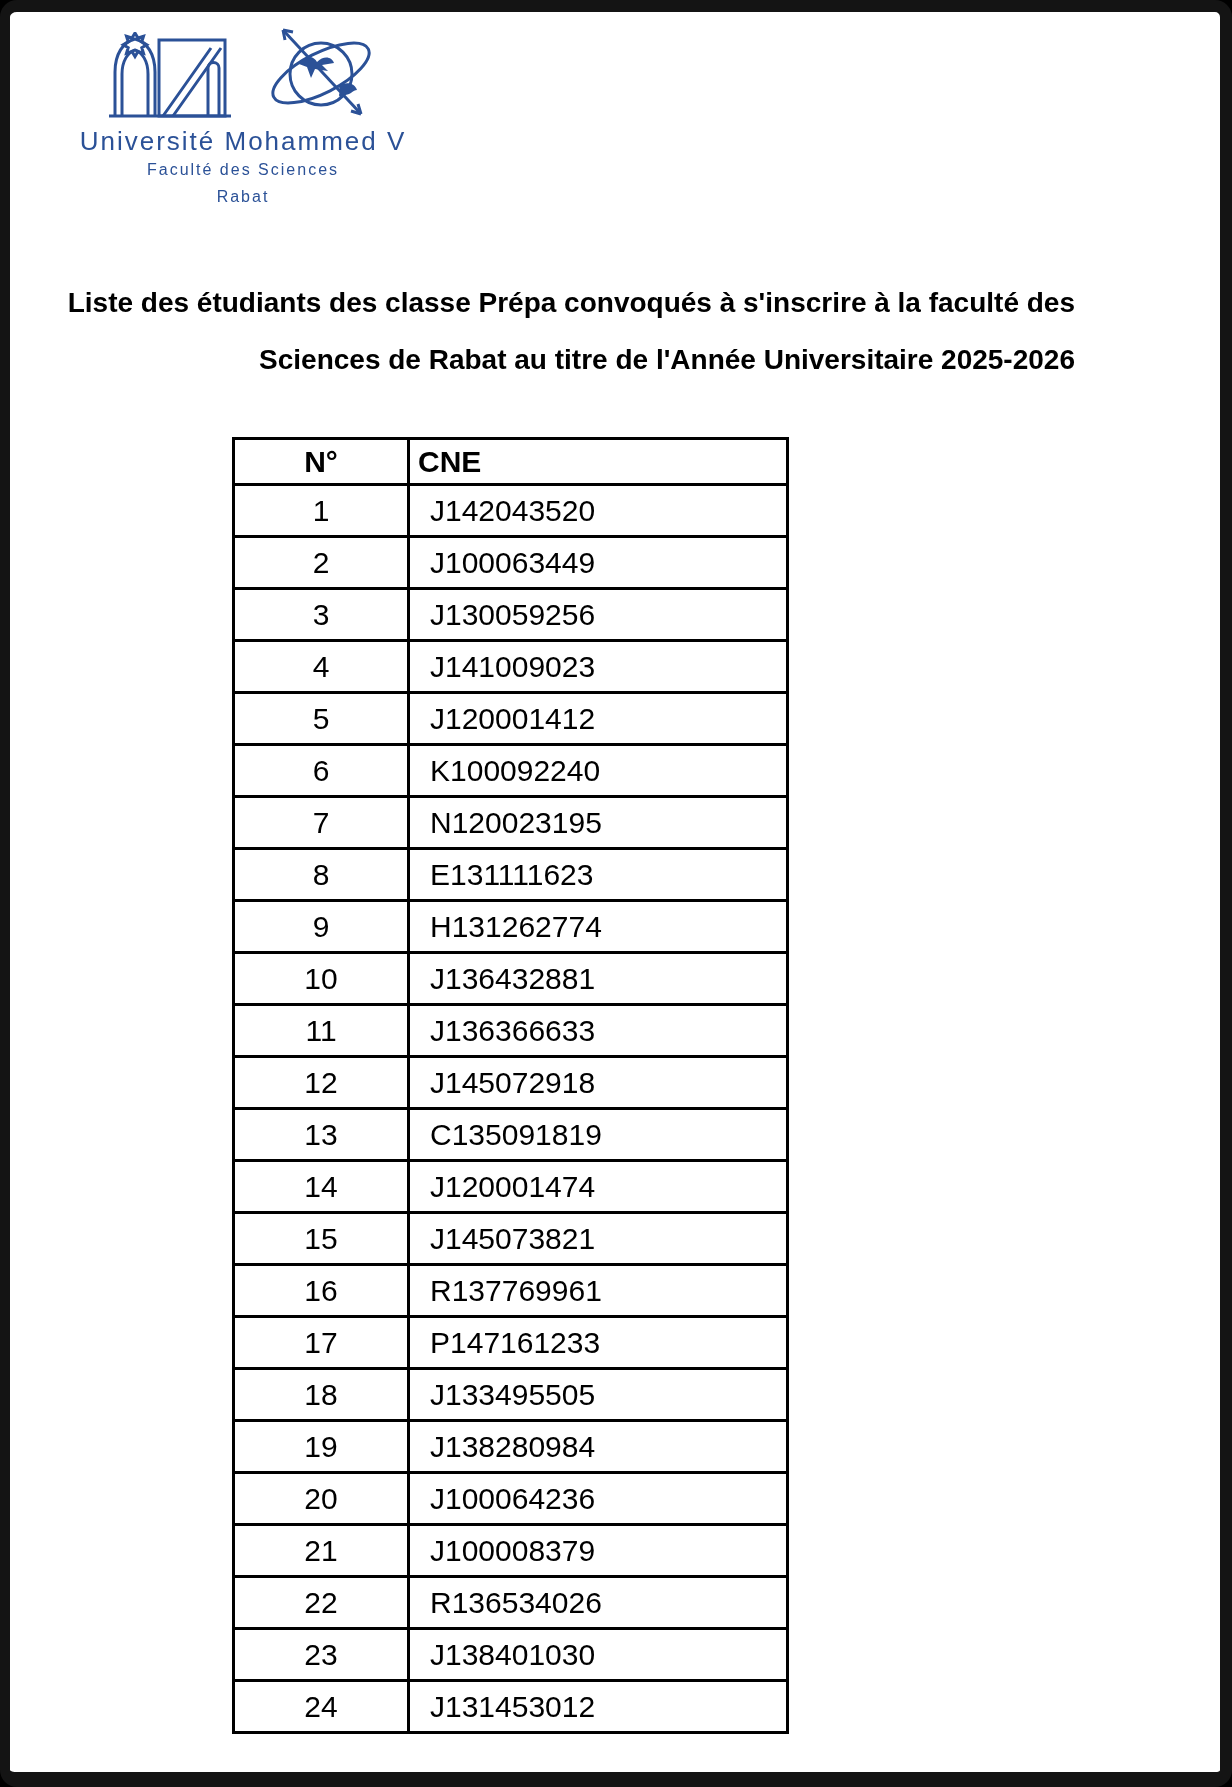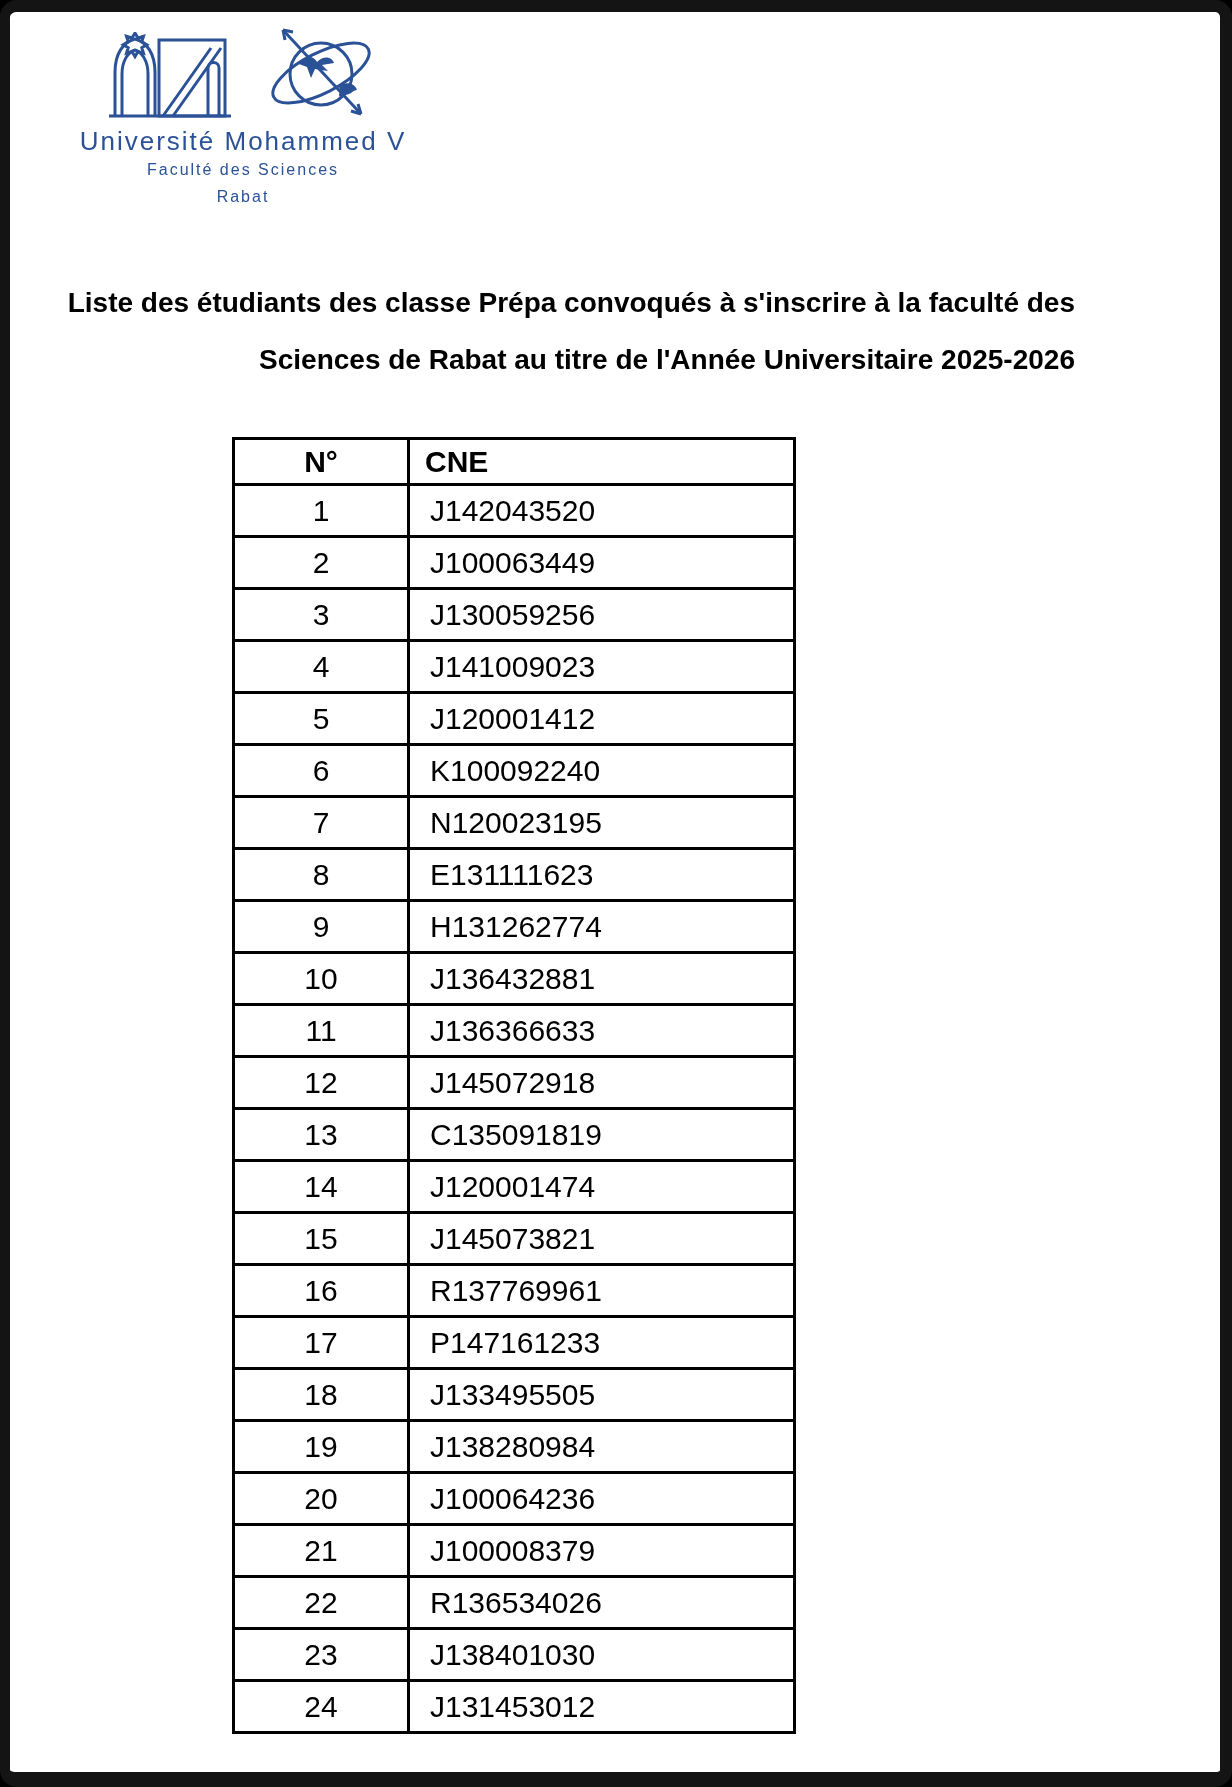--- a/index.html
+++ b/index.html
@@ -39,21 +39,21 @@
   table.students th, table.students td{
     border:3px solid #000;
     font-size:30px;color:#000;
     overflow:hidden;white-space:nowrap;
   }
   table.students th{height:41px;font-weight:bold;}
   table.students td{height:47px;font-weight:normal;}
   .col-n{width:170px;text-align:center;}
   .col-cne{width:367px;text-align:left;padding-left:20px;}
   th.col-n{text-align:center;}
-  th.col-cne{text-align:left;padding-left:15px;}
+  th.col-cne{text-align:left;padding-left:8px;}
 </style>
 </head>
 <body>
 
 <div class="frame">
 
   <div class="logo">
     <div class="logo-icons">
       <span>
         <svg width="126" height="88" viewBox="0 0 126 88">

